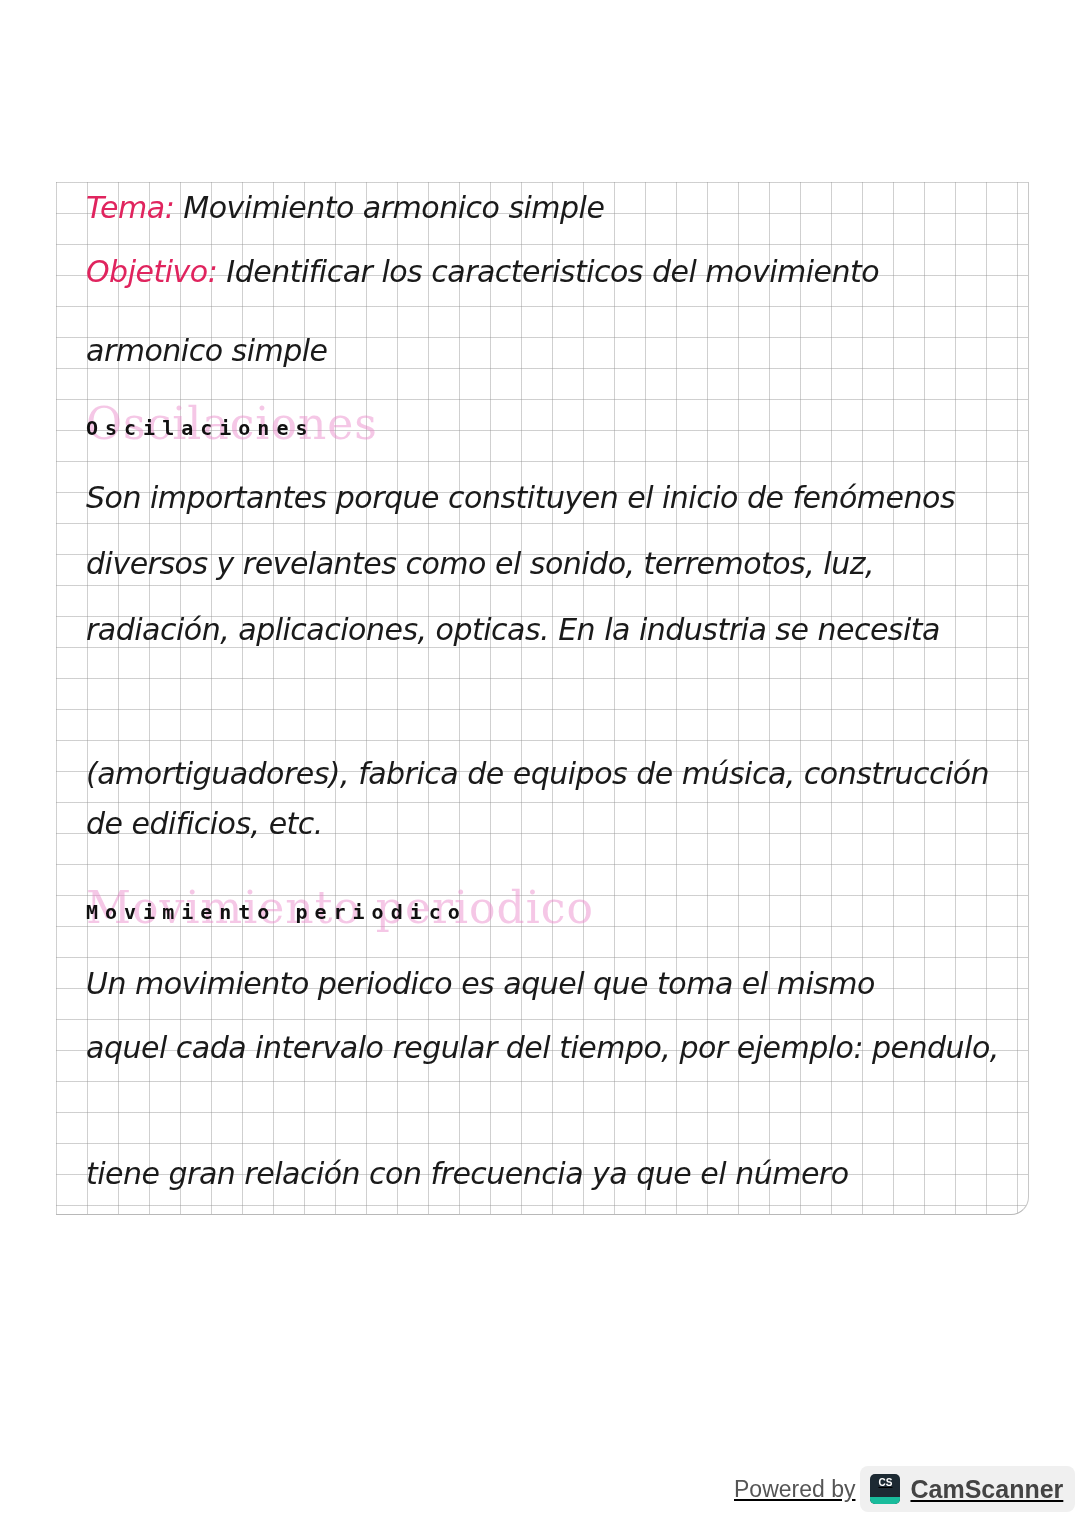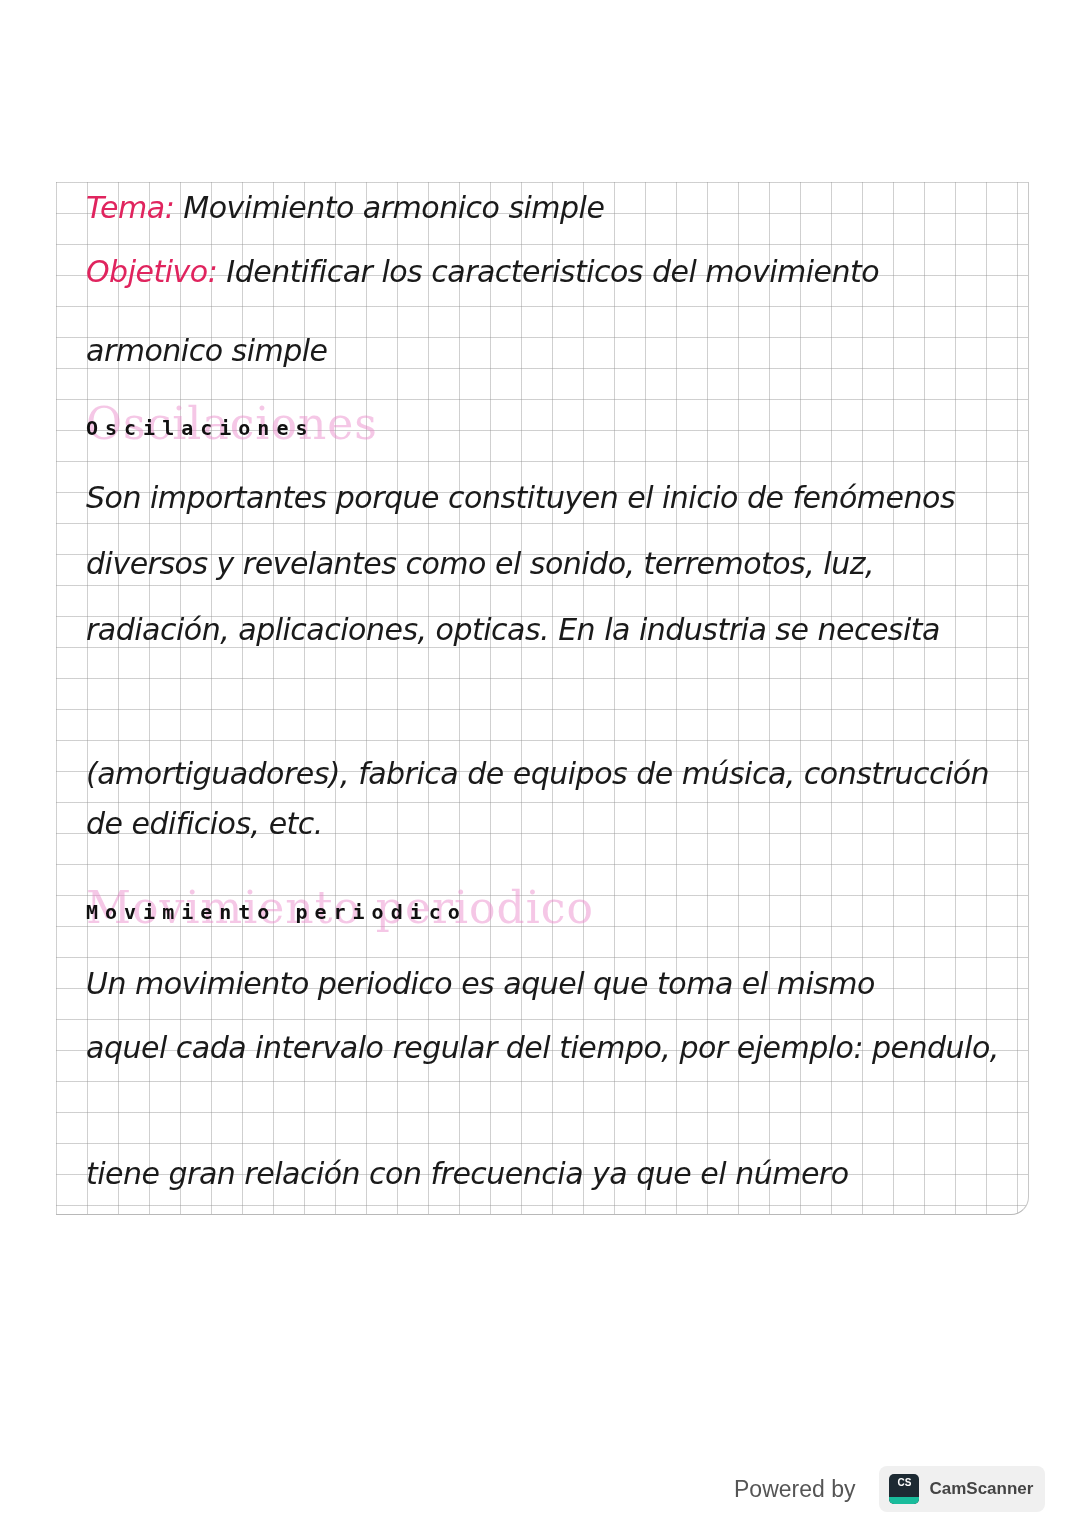--- a/index.html
+++ b/index.html
@@ -28,36 +28,36 @@
     .heading-shadow {
       position: absolute; left: 0; top: -18px; white-space: nowrap;
       font-family: "DejaVu Serif", serif; font-size: 44px; color: rgba(232,130,200,0.45);
       letter-spacing: 1px;
     }
     .heading {
       position: relative; white-space: nowrap; font-family: "DejaVu Sans Mono", monospace;
       font-size: 20px; font-weight: bold; letter-spacing: 7px; color: #111;
     }
     .footer {
-      position: absolute; left: 734px; top: 1466px; display: flex; align-items: center; gap: 24px;
+      position: absolute; left: 734px; top: 1466px; display: flex; align-items: center; gap: 5px; text-decoration: underline;
     }
     .powered { font-family: "Liberation Sans", sans-serif; font-size: 23px; color: #555; }
     .cs-badge {
       display: flex; align-items: center; gap: 10px; background: #f0f0f0; border-radius: 8px;
       padding: 8px 12px 8px 10px;
     }
     .cs-logo {
       width: 30px; height: 30px; border-radius: 5px; background: #1d2a33; position: relative; overflow: hidden;
       color: #fff; font-family: "Liberation Sans", sans-serif; font-weight: bold; font-size: 10px;
       display: flex; align-items: flex-start; justify-content: center; padding-top: 3px; box-sizing: border-box;
     }
     .cs-logo::after {
       content: ""; position: absolute; left: 0; right: 0; bottom: 0; height: 7px; background: #19bc9c;
     }
-    .cs-name { font-family: "Liberation Sans", sans-serif; font-size: 17px; font-weight: bold; color: #444; }
+    .cs-name { font-family: "Liberation Sans", sans-serif; font-size: 25px; font-weight: bold; color: #444; }
   </style>
 </head>
 <body>
 
 <div class="sheet">
 
   <div class="line" style="top:8px;">
     <span class="label">Tema:</span>
     <span>Movimiento armonico simple</span>
   </div>

